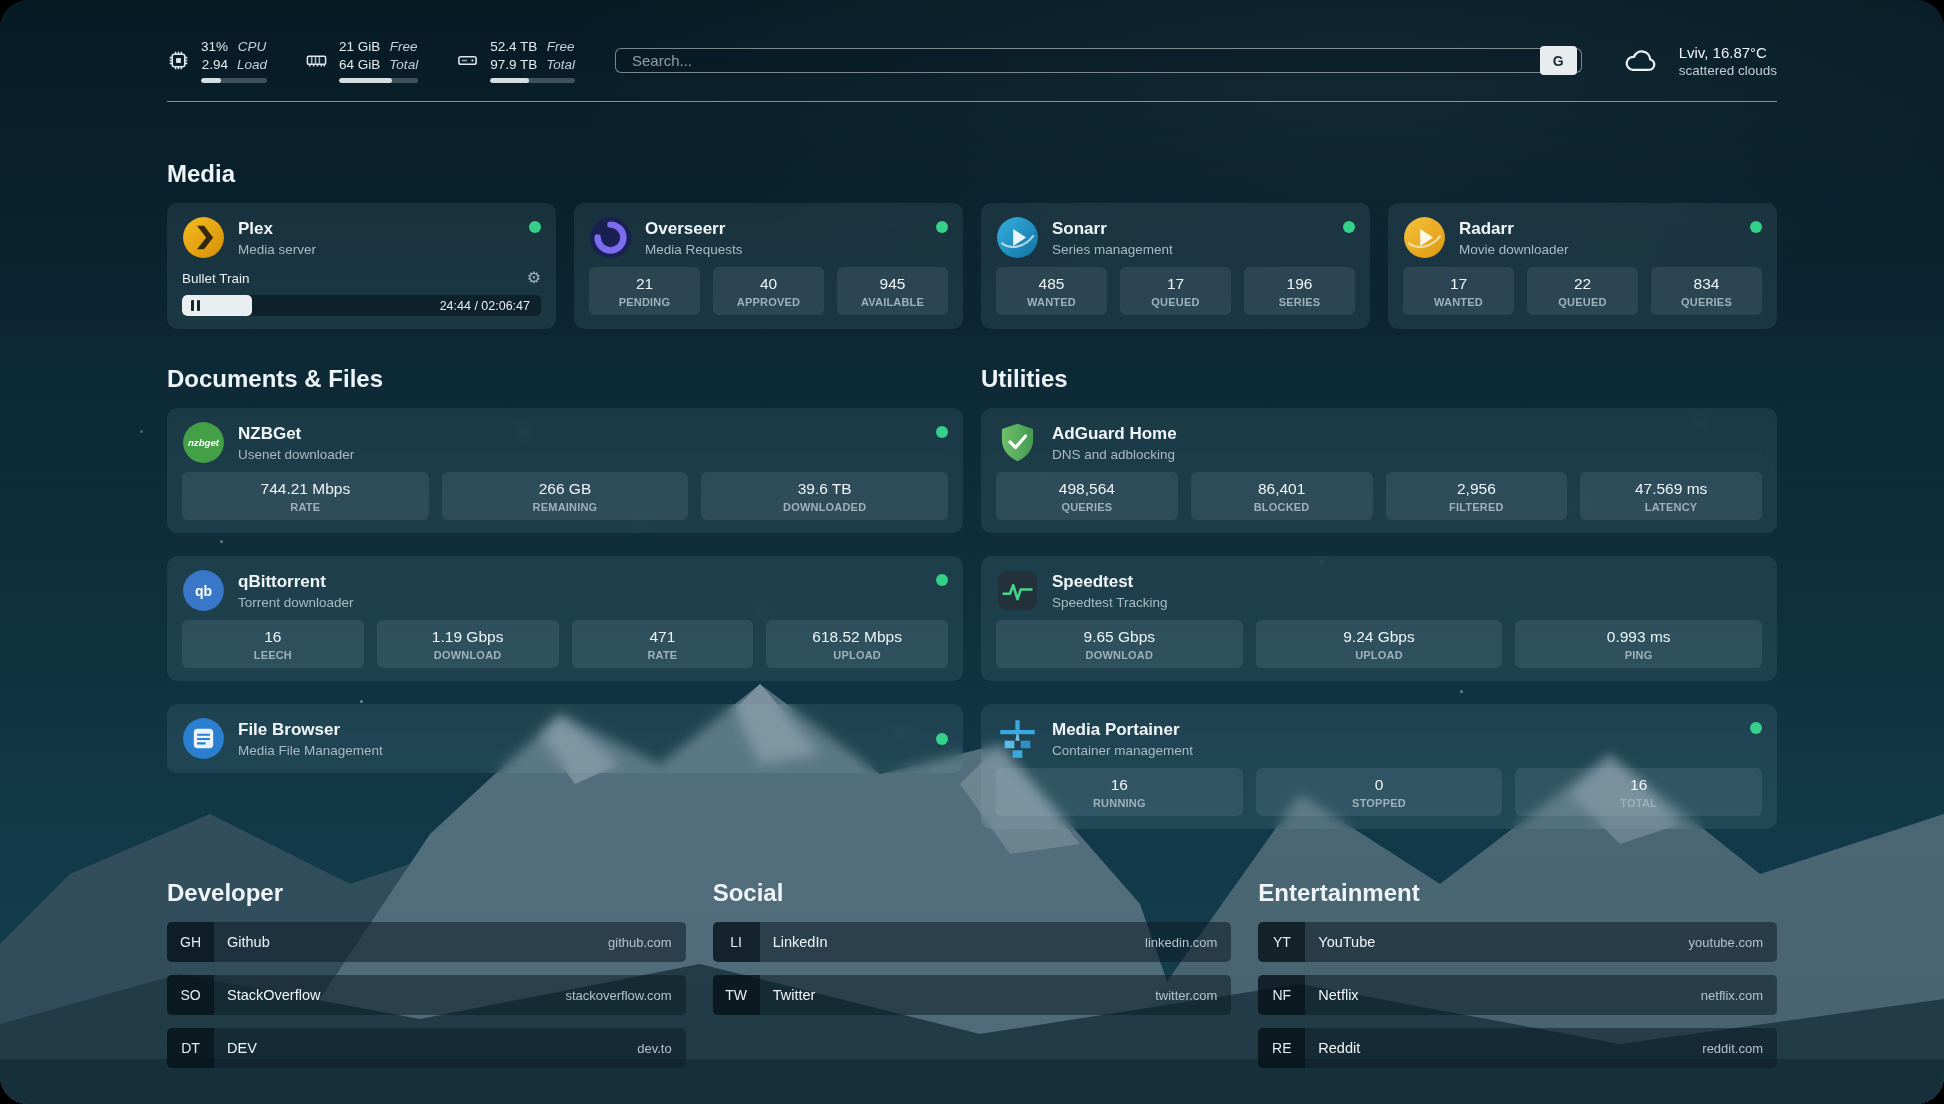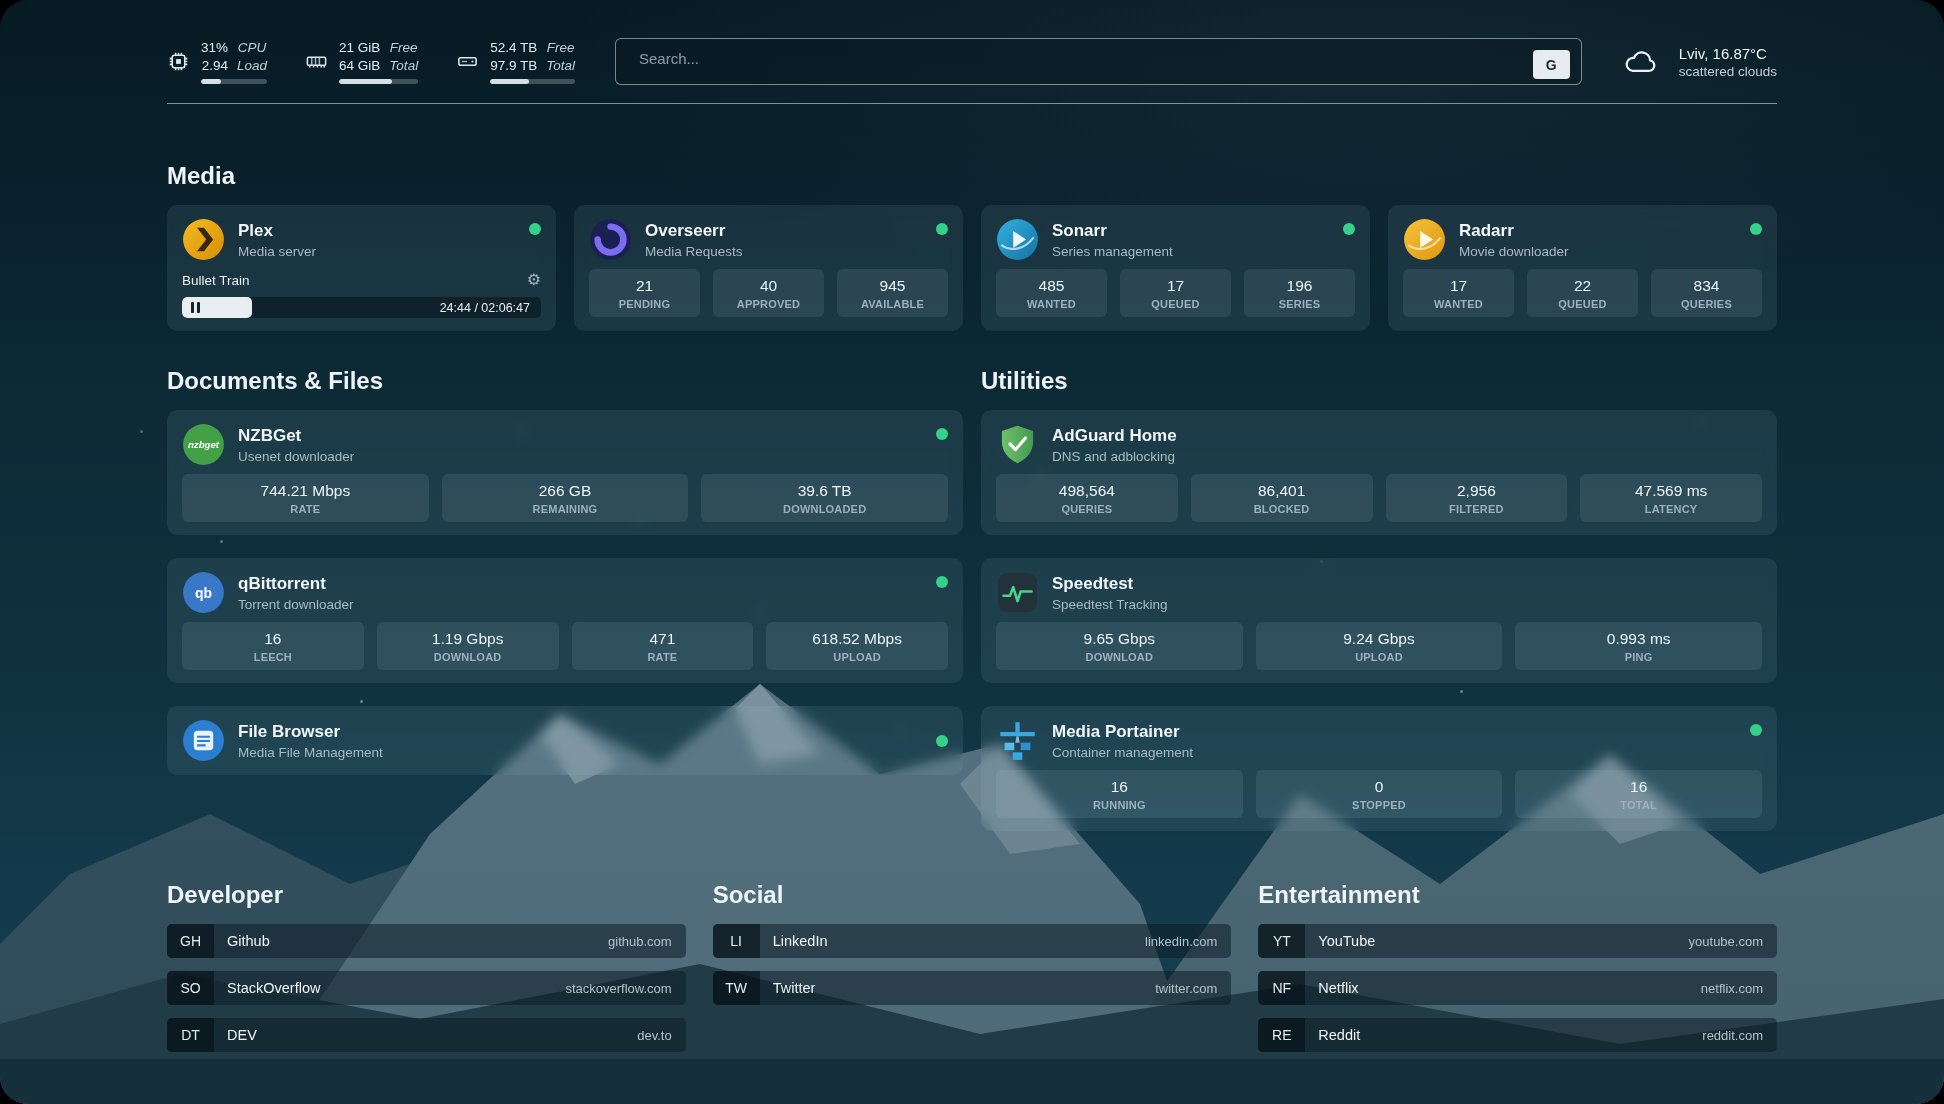--- a/index.html
+++ b/index.html
@@ -29,22 +29,22 @@
   .res-widgets{ display:flex; gap:38px; flex:none; }
   .res{ display:flex; align-items:center; gap:11px; }
   .res-icon svg{ width:23px; height:23px; display:block; }
   .res-body{ display:flex; flex-direction:column; }
   .res-rows{ display:flex; gap:9px; font-size:13.5px; line-height:1.3; }
   .res-col{ display:flex; flex-direction:column; align-items:flex-end; color:#e3ebef; }
   .res-col.labels{ align-items:center; color:#c2cfd6;font-style:italic; }
   .res-bar{ margin-top:5px; height:5px; border-radius:3px; background:rgba(210,224,231,0.28); overflow:hidden; }
   .res-bar i{ display:block; height:100%; background:#d5dee3; border-radius:3px; }
 
-  .search{ flex:1; display:flex; align-items:flex-start; height:47px; border:1px solid rgba(235,243,247,0.5);
-    border-radius:6px; background:rgba(9,24,32,0.35); padding:11px; }
+  .search{ flex:1; display:flex; align-items:center; height:25px; border:1px solid rgba(235,243,247,0.5);
+    border-radius:6px; background:rgba(9,24,32,0.35); padding:4px; }
   .search input{ flex:1; background:transparent; border:0; outline:0; color:#eaf0f4; font-size:15px; padding:0 12px;
     font-family:"Liberation Sans", sans-serif; }
   .search input::placeholder{ color:rgba(222,233,239,0.62); }
   .g-btn{ flex:none; width:37px; height:29px; border:0; border-radius:4px; background:#e7ecef; color:#182730;
     font-weight:700; font-size:14px; display:flex; align-items:center; justify-content:center; cursor:pointer; }
 
   .weather{ flex:none; display:flex; align-items:center; gap:19px; }
   .weather-icon svg{ width:38px; height:30px; display:block; }
   .weather-loc{ font-size:15px; color:#f0f5f8; line-height:1.35; }
   .weather-cond{ font-size:13.5px; color:#c2cfd6; }
@@ -81,21 +81,21 @@
   .np-strip{ position:relative; margin-top:9px; height:21px; border-radius:5px; background:rgba(7,19,26,0.55);
     overflow:hidden; display:flex; align-items:center; }
   .np-fill{ position:absolute; left:0; top:0; bottom:0; background:#e9eef1; border-radius:5px; }
   .np-pause{ position:relative; z-index:1; display:flex; gap:3px; margin-left:9px; cursor:pointer; }
   .np-pause i{ width:3px; height:11px; background:#16242c; border-radius:1px; }
   .np-time{ position:relative; z-index:1; margin-left:auto; margin-right:11px; font-size:12.5px; color:#e9eff3; white-space:nowrap; }
 
   
   .bookmarks{ display:grid; grid-template-columns:repeat(3,1fr); gap:27px; margin-top:50px; }
   .bm-title{ margin:0 0 15px; }
-  .bm-row{ display:flex; align-items:center; height:34px; border-radius:5px; background:rgba(13,30,39,0.55);
+  .bm-row{ display:flex; align-items:center; height:40px; border-radius:5px; background:rgba(13,30,39,0.55);
     margin-bottom:13px; overflow:hidden; cursor:pointer;justify-content:space-between; }
   .bm-abbr{ width:47px; align-self:stretch; display:flex; align-items:center; justify-content:center;
     background:rgba(4,13,18,0.55); color:#e5ecf0; font-size:14px; flex:none; }
   .bm-name{ margin-left:13px; font-size:14.5px; color:#eff4f7; }
   .bm-url{ margin-left:auto; margin-right:14px; font-size:13px; color:#b2c2cb; }
 </style>
 </head>
 <body>
 
 <div class="screen">

